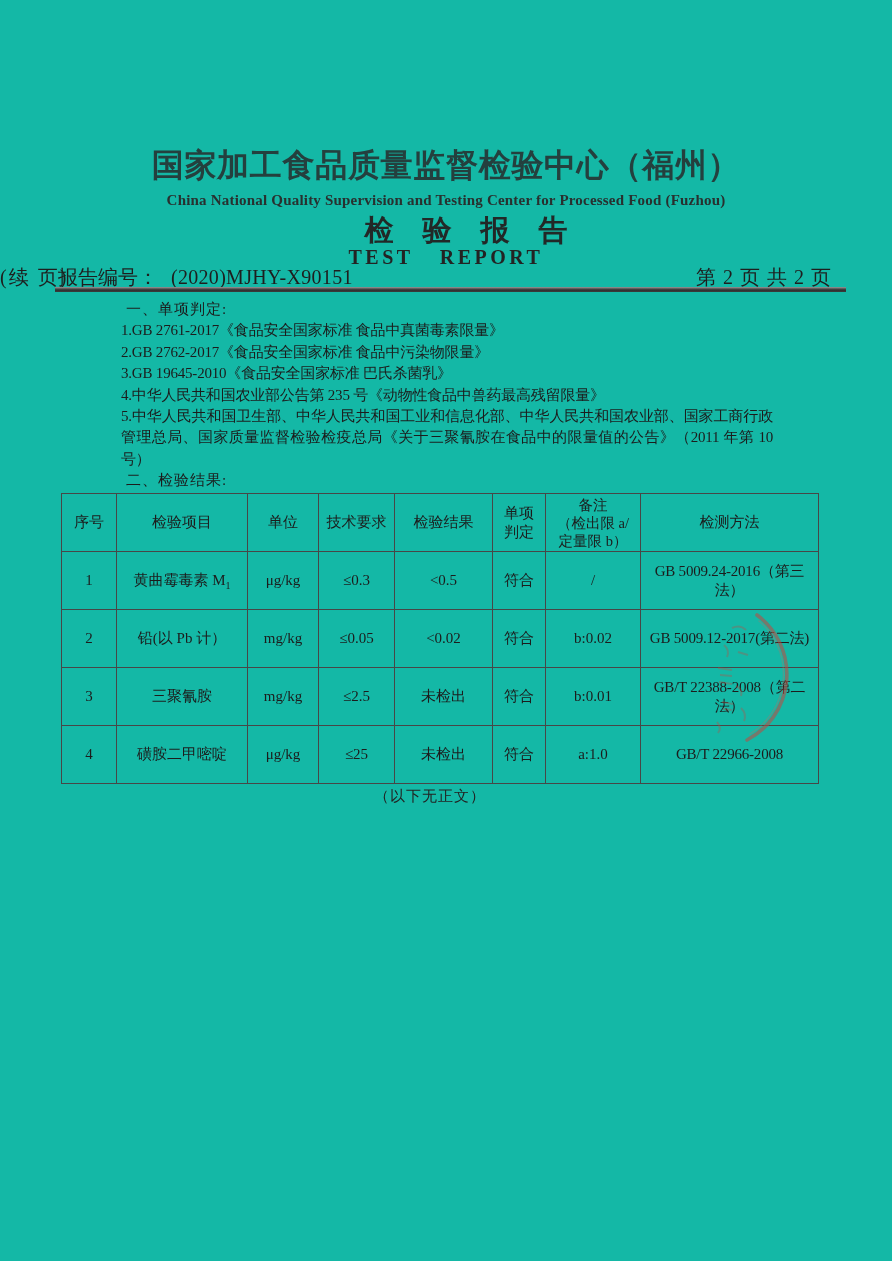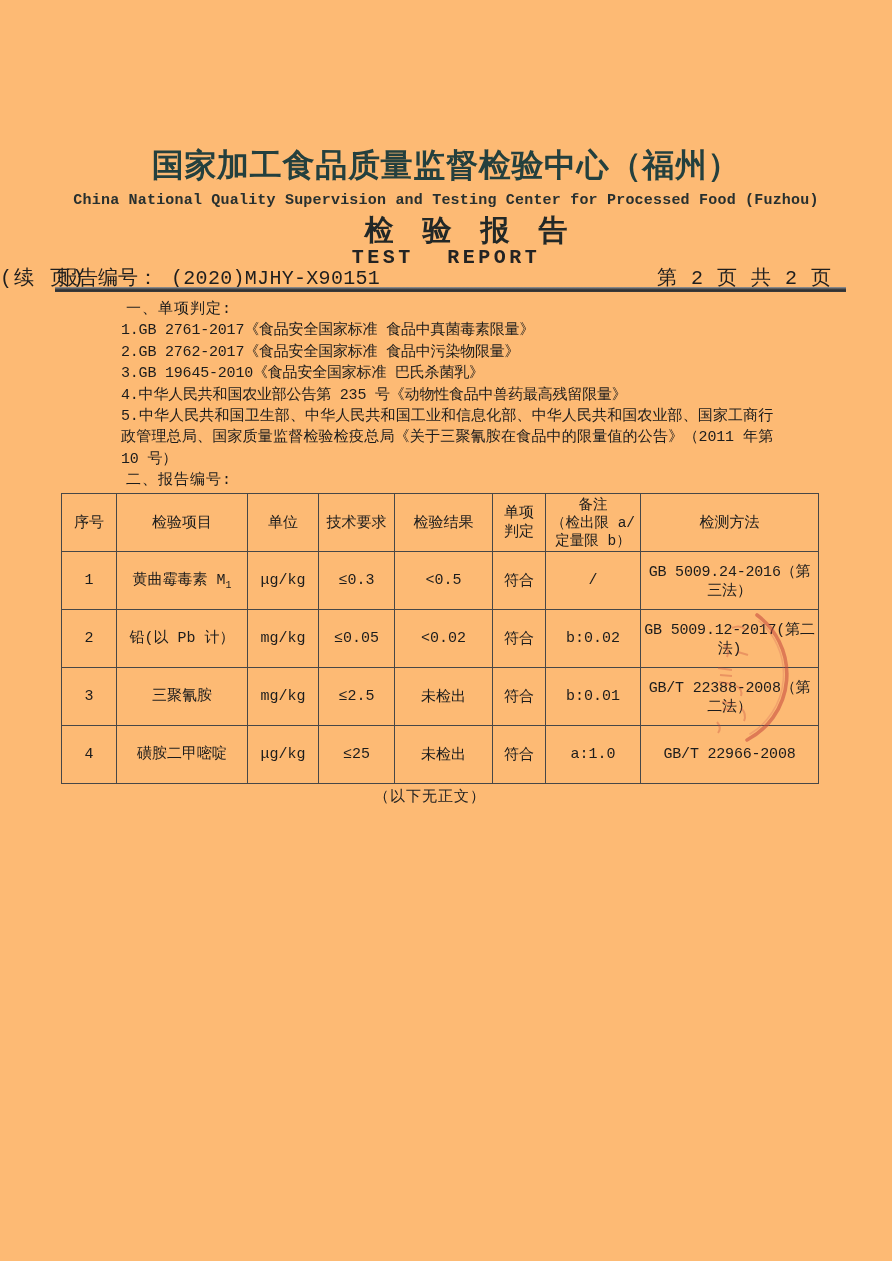--- a/index.html
+++ b/index.html
@@ -1,22 +1,22 @@
 <!DOCTYPE html>
 <html><head>
 <meta charset="utf-8">
 <style>
   html,body{margin:0;padding:0;background:#e8e8e8;}
   .page{
     position:relative;
     width:892px;height:1261px;
-    background:#fdba74;
+    background:#14b8a6;
     margin:0 auto;
     overflow:hidden;
-    font-family:Liberation Mono, monospace;
+    font-family:Liberation Serif, serif;
     color:#1e1e1e;
   }
   
   .title-cn{
     position:absolute;top:144px;left:0;right:0;
     text-align:center;
     font-size:32px;font-weight:bold;letter-spacing:0.7px;
     color:#24403e;
   }
   .title-en{
@@ -110,21 +110,21 @@
 
   <div class="rule"></div>
 
   <div class="basis">
     <div class="bh">一、单项判定:</div>
     <div class="bi">1.GB 2761-2017《食品安全国家标准 食品中真菌毒素限量》</div>
     <div class="bi">2.GB 2762-2017《食品安全国家标准 食品中污染物限量》</div>
     <div class="bi">3.GB 19645-2010《食品安全国家标准 巴氏杀菌乳》</div>
     <div class="bi">4.中华人民共和国农业部公告第 235 号《动物性食品中兽药最高残留限量》</div>
     <div class="bi">5.中华人民共和国卫生部、中华人民共和国工业和信息化部、中华人民共和国农业部、国家工商行政管理总局、国家质量监督检验检疫总局《关于三聚氰胺在食品中的限量值的公告》（2011 年第 10 号）</div>
-    <div class="bh">二、报告编号:</div>
+    <div class="bh">二、检验结果:</div>
   </div>
 
   <table class="results">
     <colgroup>
       <col style="width:55px">
         <col style="width:131px">
         <col style="width:71px">
         <col style="width:76px">
       <col style="width:98px">
         <col style="width:53px">

